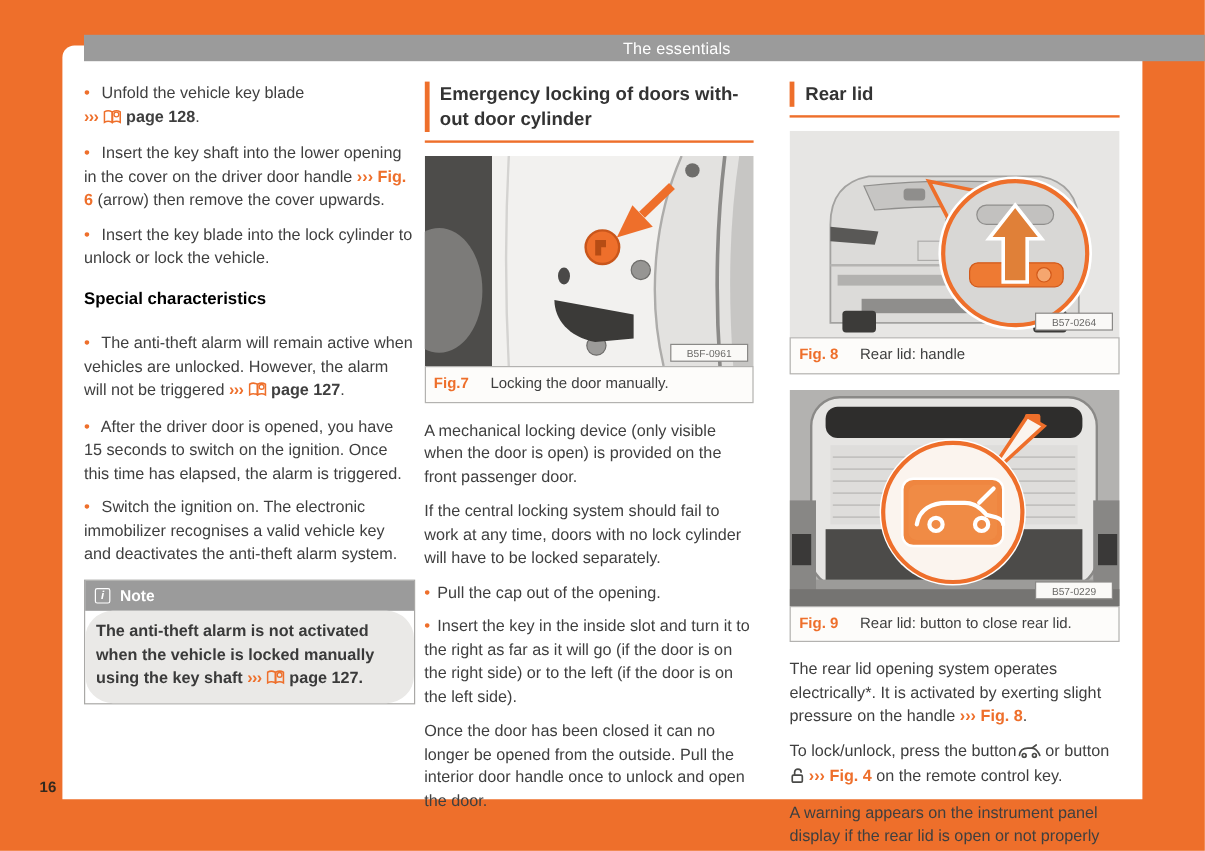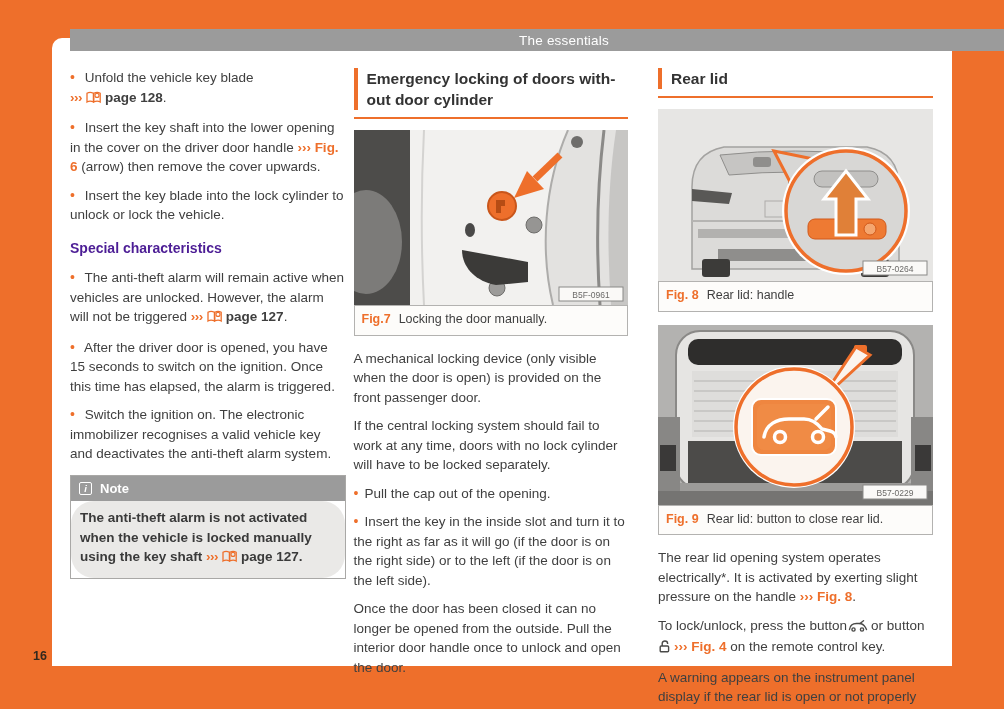--- a/index.html
+++ b/index.html
@@ -27,40 +27,40 @@
     position:absolute; left:52px; top:38px; width:900px; height:628px;
     padding:30px 19px 0 18px; display:flex; justify-content:space-between; z-index:2;
   }
   .col { color:#3F3F3F; font-size:13.5px; line-height:19.5px; }
   .col1 { width:276px; } .col2 { width:274px; } .col3 { width:275px;margin-left:23px; }
   p { margin:0 0 9px; }
   .b::before { content:"•"; color:#EE6F2B; font-size:14px; margin-right:6px; }
   .bold { font-weight:bold; }
   .ref { color:#EE6F2B; font-weight:bold; }
   .chev { color:#EE6F2B; font-weight:bold; letter-spacing:-.5px; margin-right:3px; }
-  .sub { font-weight:bold; font-size:14px; color:#4c1d95; margin:14px 0 10px; }
+  .sub { font-weight:bold; font-size:14px; color:#000000; margin:14px 0 18px; }
   .ic { display:inline-block; vertical-align:-2px; margin:0 3px 0 1px; }
   
   .note { border:1px solid #a9a8a6; margin-top:11px; }
   .note-head { background:#9B9B9B; color:#fff; font-weight:bold; font-size:13px;
     padding:3px 8px; display:flex; align-items:center; gap:8px; }
   .note-i { display:inline-flex; width:13px; height:13px; border:1.4px solid #fff;
     border-radius:2px; align-items:center; justify-content:center;
     font-size:9.5px; font-style:italic; font-weight:bold; line-height:1; }
   .note-body { background:#EAE9E7; padding:7px 9px 9px; font-weight:bold; color:#3a3a3a;border-radius:23px; }
   
   .hwrap { margin-bottom:11px; }
   .h { border-left:4px solid #EE6F2B; padding-left:9px; font-size:15.5px;
     line-height:21px; font-weight:bold; color:#333; }
   .rule { height:2px; background:#EE6F2B; margin-top:7px; }
   
   .fig { margin:0 0 13px;border-radius:17px; }
   .fig svg { display:block; width:100%; }
   .fig-cap { border:1px solid #b3b2b0; padding:4px 7px 5px; font-size:12.5px;
-    background:#fdfcfa; display:flex; gap:8px; align-items:baseline; }
+    background:#fdfcfa; display:flex; gap:18px; align-items:baseline; }
   .fig-label { color:#EE6F2B; font-weight:bold; white-space:nowrap; }
   .fig-text { color:#3F3F3F; }
   .codebox-text { font-size:8.5px; fill:#6b6a68; font-family:"Liberation Sans",sans-serif; }
 </style>
 </head>
 <body>
 
 <div class="hdrbar">
   <span>The essentials</span>
 </div>

